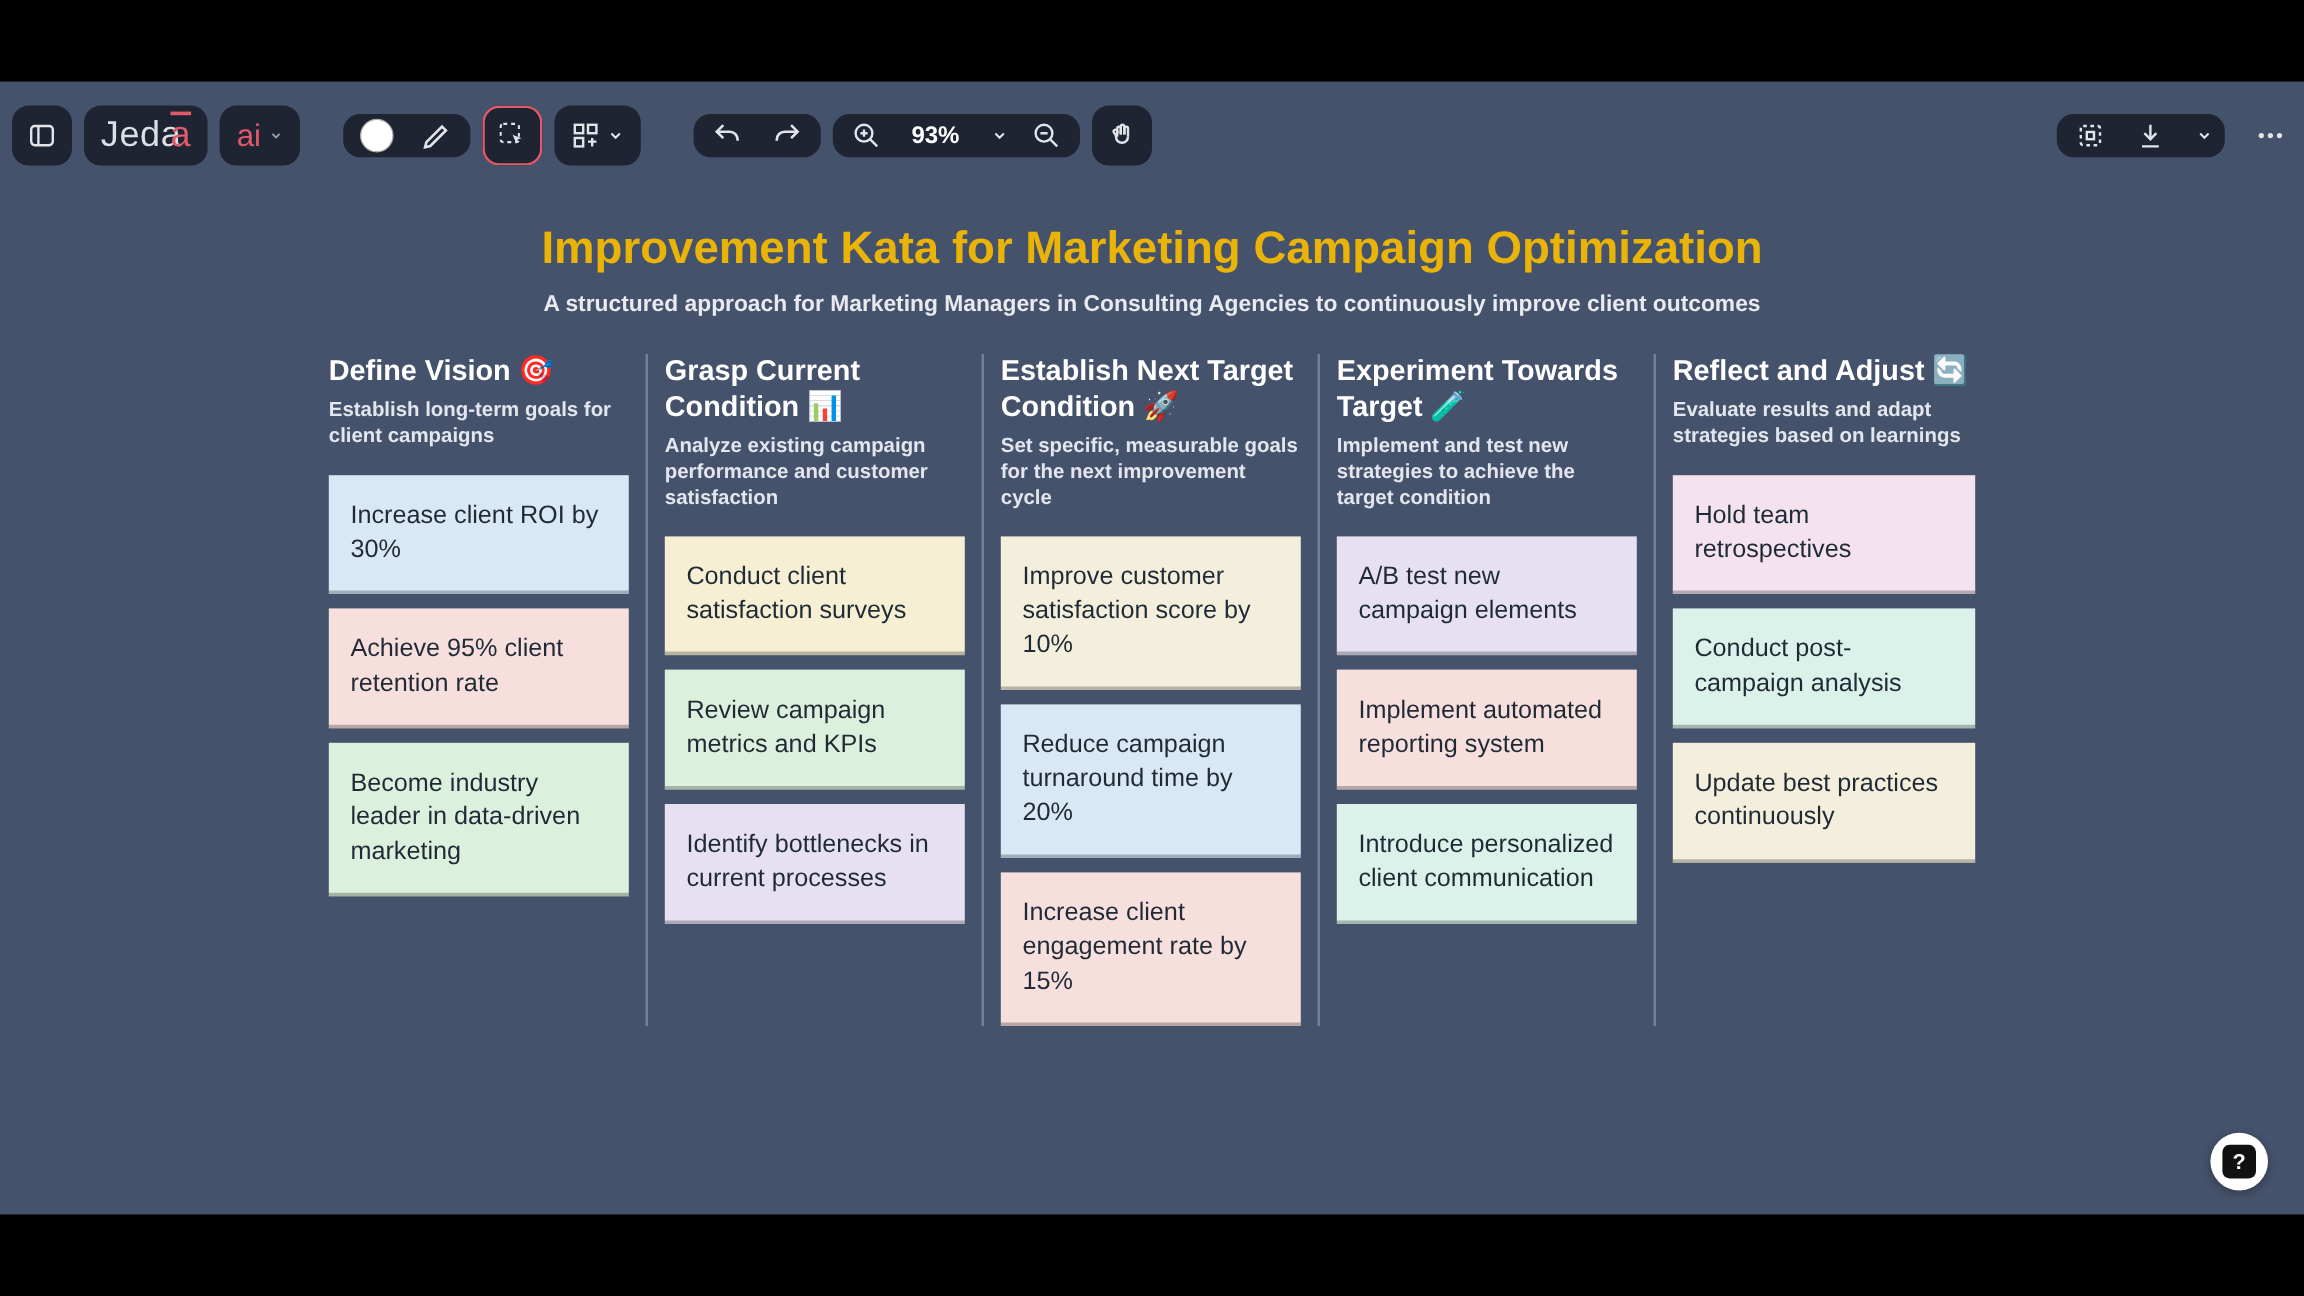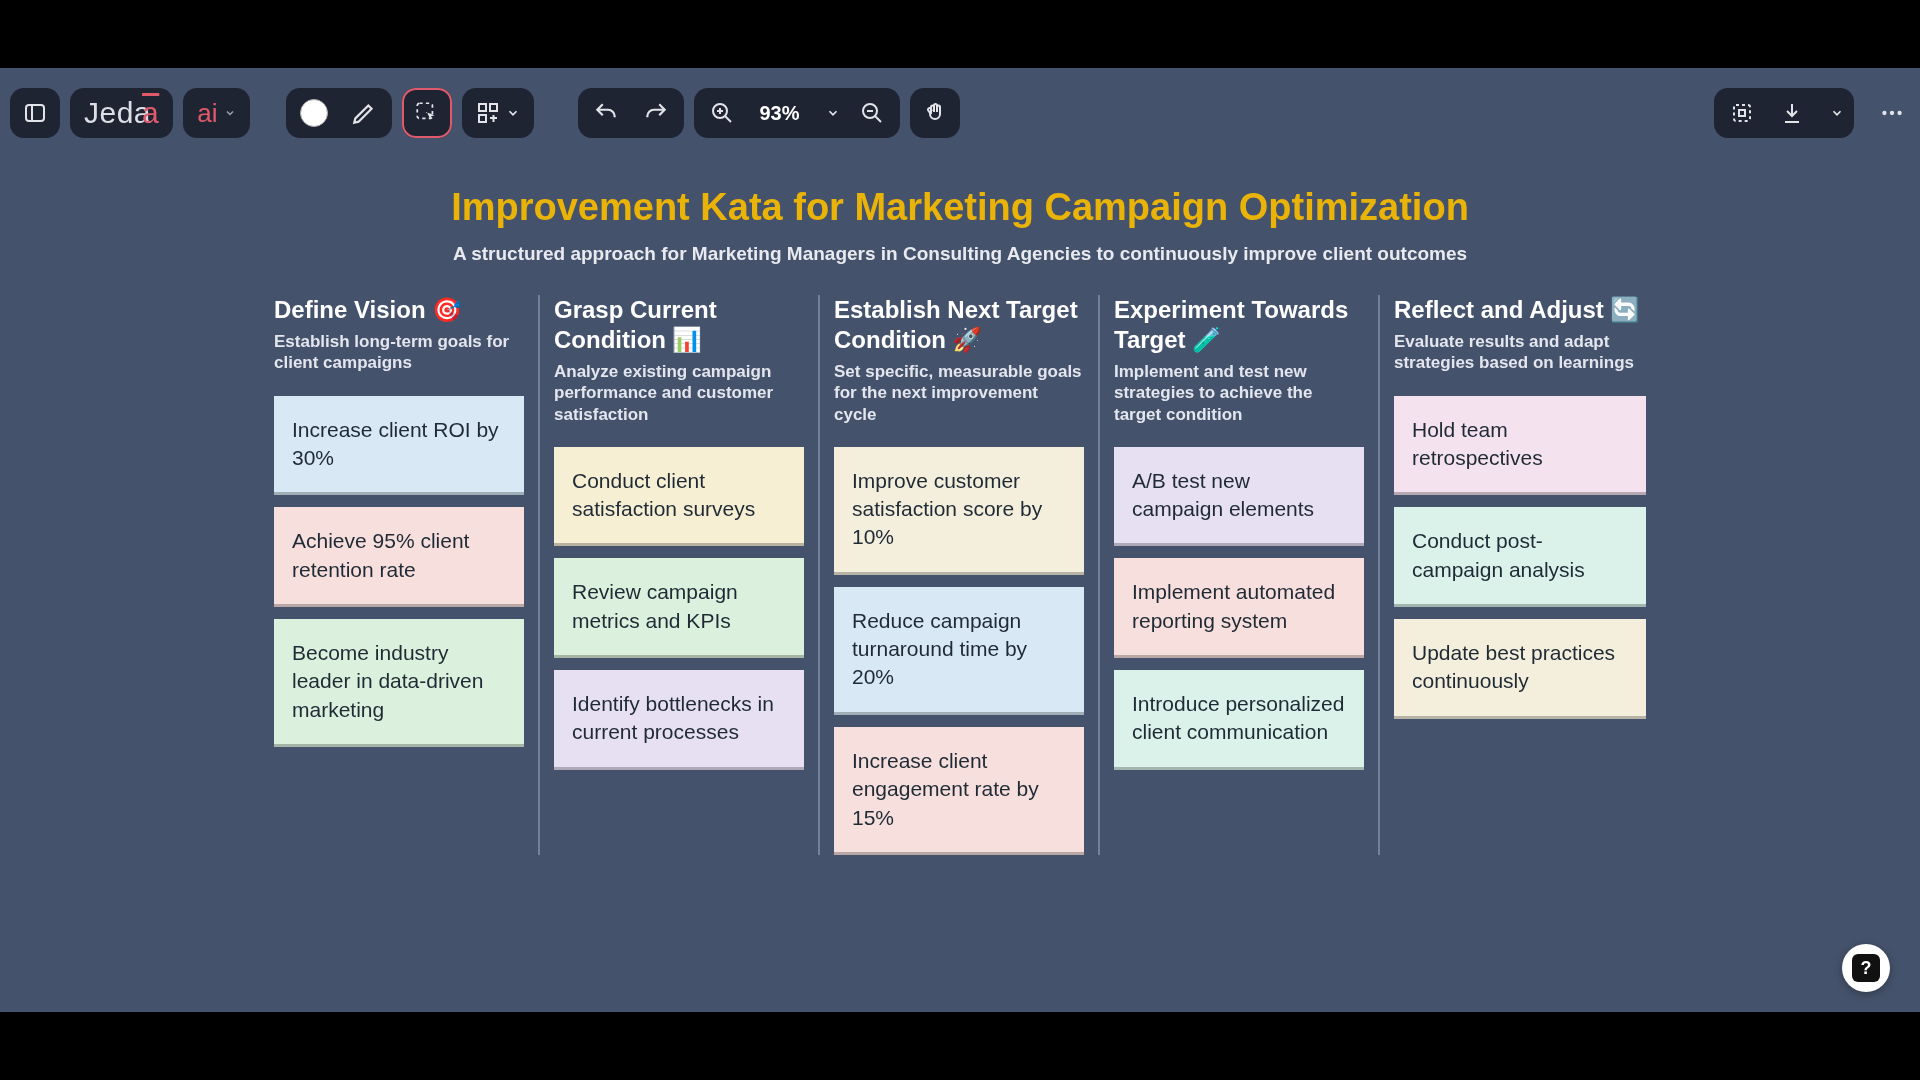--- a/index.html
+++ b/index.html
@@ -24,21 +24,21 @@
   .pill.iconbtn { width: 50px; padding: 0; }
   .pill.active { box-shadow: inset 0 0 0 2px #e05a6c; }
   .logo-text { font-size: 30px; font-weight: 500; letter-spacing: 0.5px; }
   .logo-text .accent { color: #e05a6c; text-decoration: overline; }
   .ai-text { font-size: 26px; color: #e05a6c; font-weight: 400; }
   .chev { margin-left: 6px; }
   .toolbar-spacer { flex: 1; }
   .zoom-text { font-size: 20px; font-weight: 600; color: #fff; margin: 0 6px; }
   svg { display: block; }
   .pill-group {
-    background: #1f2433; border-radius: 14px; height: 50px;
+    background: #1f2433; border-radius: 14px; height: 36px;
     display: flex; align-items: center; padding: 0 10px; gap: 14px;
   }
   .ibtn { width: 36px; height: 36px; display: flex; align-items: center; justify-content: center; color: #e2e4ea; cursor: pointer; }
   .circ-white { width: 28px; height: 28px; border-radius: 50%; background: #fff; border: 1px solid #aaa; }
 
   
   .canvas { position: absolute; top: 100px; left: 0; right: 0; bottom: 0; }
   .title { color: #eab308; font-size: 38px; font-weight: 700; text-align: center; margin-top: 18px; }
   .subtitle { color: #e8eaf0; font-size: 19px; font-weight: 700; text-align: center; margin-top: 14px; }
   .board {

